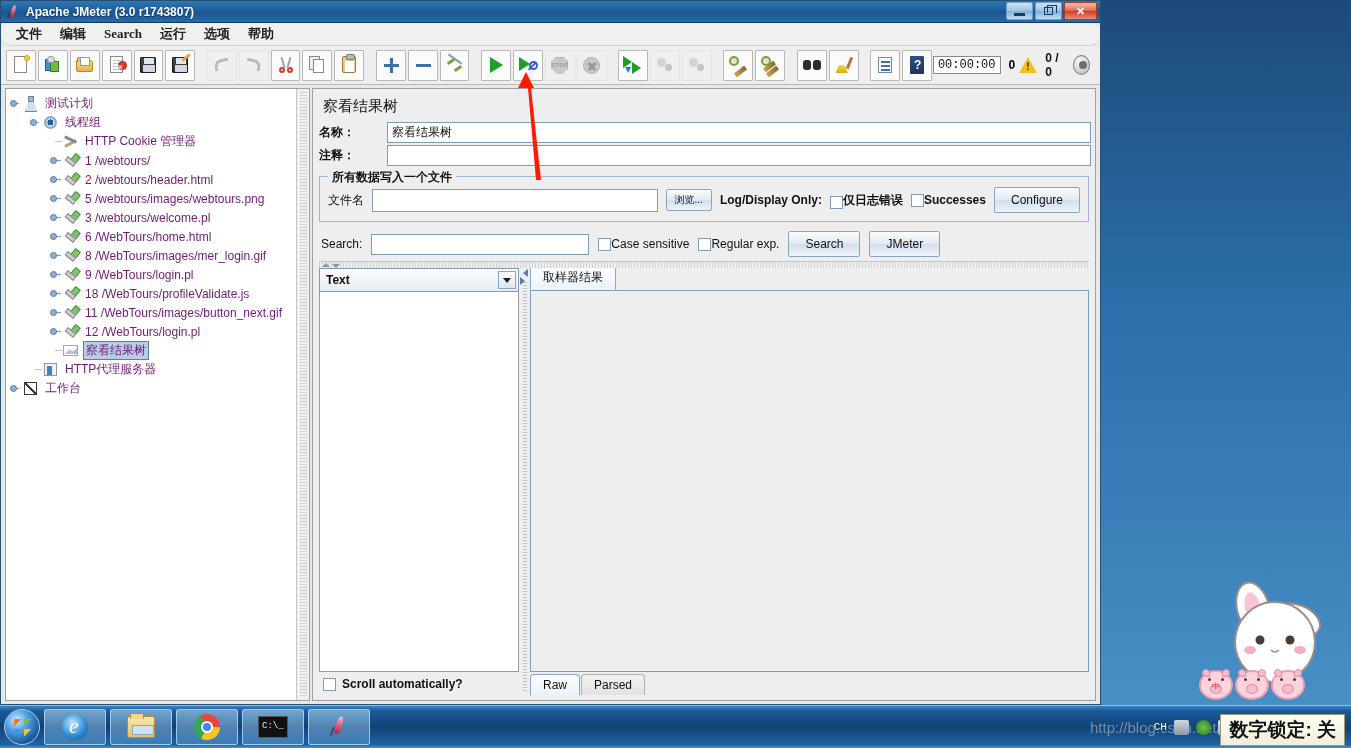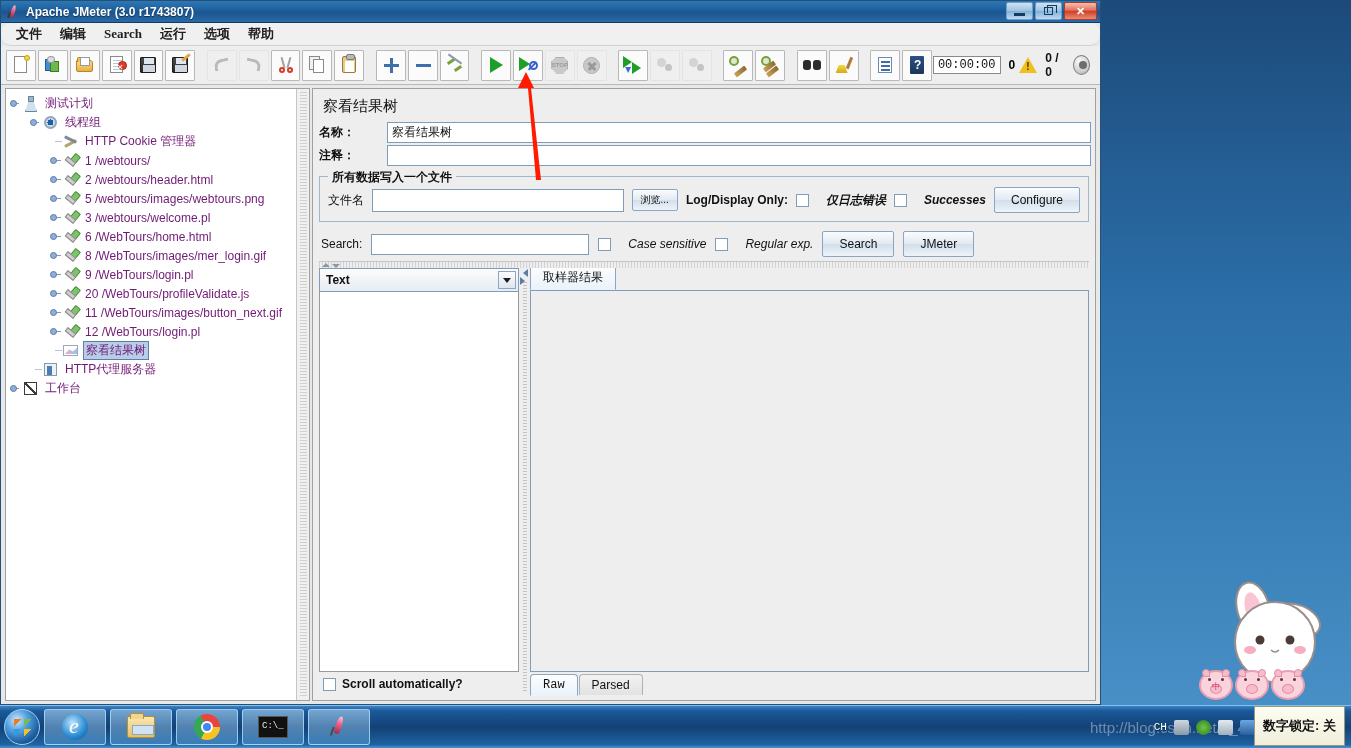--- a/index.html
+++ b/index.html
@@ -212,21 +212,21 @@
   .lbl.b { font-weight:bold; }
   .txt { flex:1; height:23px; background:#fff; border:1px solid #7f9db9; }
   .btn {
     background:linear-gradient(180deg,#fbfcfd 0%, #e2eaf2 48%, #d2dfec 52%, #eef3f8 100%);
     border:1px solid #8ba6c2; border-radius:2px; font-size:12px; color:#111;
     padding:4px 12px; cursor:default; white-space:nowrap;
   }
   .btn.small { padding:3px 8px; font-size:10px; }
   .btn.wide { padding:5px 16px; }
   .cb { width:13px;height:13px;border:1px solid #7f9db9;background:#fff;display:inline-block;flex:none;}
-  .cbwrap { display:flex; align-items:center; gap:17px;font-style:italic; }
+  .cbwrap { display:flex; align-items:flex-end; gap:0; }
 
   .search-row { display:flex; align-items:center; gap:9px; margin:6px 8px 4px 8px; }
   .search-box { width:218px; height:21px; background:#fff; border:1px solid #7f9db9; }
 
   .hsplit { height:7px; margin:0 6px; border-top:1px solid #c6c6c6;
     background:repeating-linear-gradient(90deg,#d2d2d2 0 1px,#eee 1px 3px); position:relative;}
   .hsplit:before{content:"";position:absolute;left:3px;top:1px;
     border-left:4px solid transparent;border-right:4px solid transparent;border-bottom:4px solid #8a99a8;}
   .hsplit:after{content:"";position:absolute;left:13px;top:2px;
     border-left:4px solid transparent;border-right:4px solid transparent;border-top:4px solid #8a99a8;}
@@ -251,21 +251,21 @@
   .vs-up i{border-top:4px solid transparent;border-bottom:4px solid transparent;border-right:5px solid #5a7ca6;display:block;}
   .vs-dn i{border-top:4px solid transparent;border-bottom:4px solid transparent;border-left:5px solid #5a7ca6;display:block;}
 
   #right-content { flex:1; display:flex; flex-direction:column; }
   .tabstrip { height:22px; display:flex; align-items:flex-end; gap:1px; }
   .tab {
     padding:3px 12px; font-size:12px; color:#111;
     background:linear-gradient(180deg,#f6f9fc,#dfe9f3);
     border:1px solid #8ba6c2; border-bottom:none; border-radius:4px 4px 0 0;
   }
-  .tab.active { background:linear-gradient(180deg,#fdfefe,#eaf2fa); border-bottom:1px solid #eaf2fa; font-weight:normal;font-family:Liberation Mono, monospace;}
+  .tab.active { background:linear-gradient(180deg,#fdfefe,#eaf2fa); border-bottom:1px solid #eaf2fa; font-weight:normal;}
   .tab.inactive { background:linear-gradient(180deg,#f2f2f2,#e2e2e2); border-color:#b0b0b0; }
   .result-area { flex:1; background:#eeeeee; border:1px solid #7f9db9; }
   .bottom-tabs { height:24px; display:flex; align-items:flex-start; gap:1px; padding-top:2px; }
 
   
   #taskbar {
     position:absolute; left:0; bottom:0; width:1351px; height:43px;
     background:linear-gradient(180deg, rgba(60,130,195,.95) 0%, rgba(24,86,150,.95) 12%, rgba(16,62,115,.96) 50%, rgba(28,96,160,.95) 92%, rgba(70,150,210,.95) 100%);
     border-top:1px solid #7fc0ef;
     display:flex; align-items:center;
@@ -307,21 +307,21 @@
 
   #tray { margin-left:auto; display:flex; align-items:center; gap:7px; padding-right:8px; position:relative; height:43px;}
   .tray-sep{width:1px;height:26px;background:rgba(255,255,255,.35);}
   .tray-txt{color:#fff;font-size:11px;font-family:"Liberation Mono",monospace;text-shadow:0 1px 1px #05203c;}
   .tray-ic{width:15px;height:15px;border-radius:2px;}
   .tray-clock{color:#fff;font-size:12px;text-shadow:0 1px 1px #05203c;line-height:1.15;text-align:center;}
   .watermark{position:absolute;left:1090px;bottom:12px;color:rgba(255,255,255,.38);font-size:15px;white-space:nowrap;pointer-events:none;}
   #numlock-tip{
     position:absolute; right:6px; bottom:2px;
     background:linear-gradient(180deg,#fdfdf2,#f0eedc);
-    border:1px solid #9a9a7a; padding:10px 8px; font-size:13px; font-weight:bold; color:#111;
+    border:1px solid #9a9a7a; padding:2px 8px; font-size:19px; font-weight:bold; color:#111;
   }
 
   
   #pet { position:absolute; right:8px; bottom:48px; width:150px; height:130px; pointer-events:none; z-index:40;}
   .pig { position:absolute; bottom:0; width:34px; height:32px; }
   .pig-body{position:absolute;left:0;bottom:0;width:34px;height:30px;border-radius:50%;
     background:#fbd3dc;border:2px solid #e89fb2;}
   .pig-snout{position:absolute;left:11px;bottom:6px;width:12px;height:10px;border-radius:50%;background:#f7bccb;border:1.5px solid #e08fa6;}
   .pig-ear{position:absolute;top:1px;width:8px;height:8px;background:#f7bccb;border:1.5px solid #e08fa6;border-radius:50% 50% 0 50%;}
   .pig-ear.l{left:3px;} .pig-ear.r{right:3px;transform:scaleX(-1);}
@@ -614,21 +614,21 @@
             <span class="ticon">
               <span class="ic-pen"></span>
             </span>
             <span class="tlabel">9 /WebTours/login.pl</span>
           </div>
           <div class="tnode" style="padding-left: 40px;">
             <span class="handle collapsed"></span>
             <span class="ticon">
               <span class="ic-pen"></span>
             </span>
-            <span class="tlabel">20 /WebTours/profileValidate.js</span>
+            <span class="tlabel">18 /WebTours/profileValidate.js</span>
           </div>
           <div class="tnode" style="padding-left: 40px;">
             <span class="handle collapsed"></span>
             <span class="ticon">
               <span class="ic-pen"></span>
             </span>
             <span class="tlabel">11 /WebTours/images/button_next.gif</span>
           </div>
           <div class="tnode" style="padding-left: 40px; align-items: center;">
             <span class="handle collapsed"></span>

